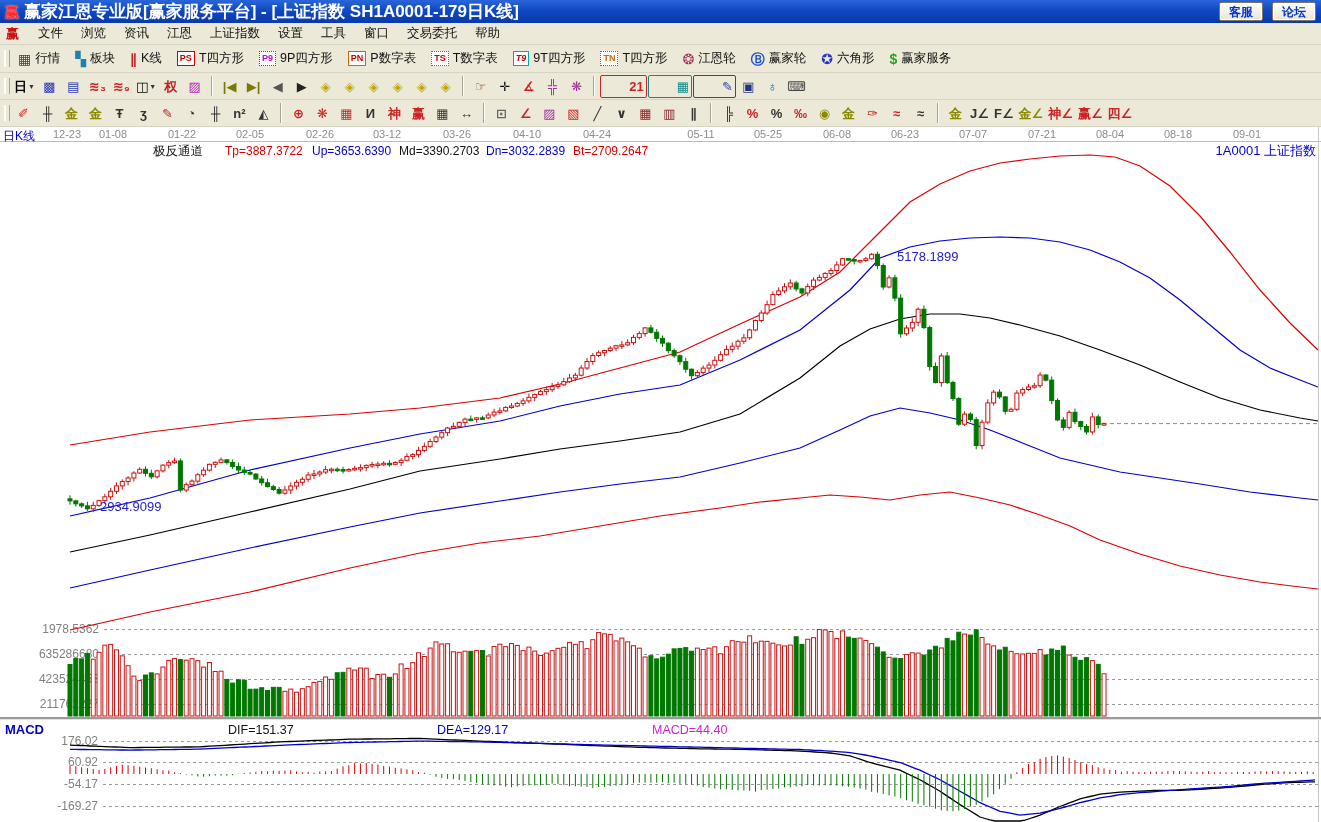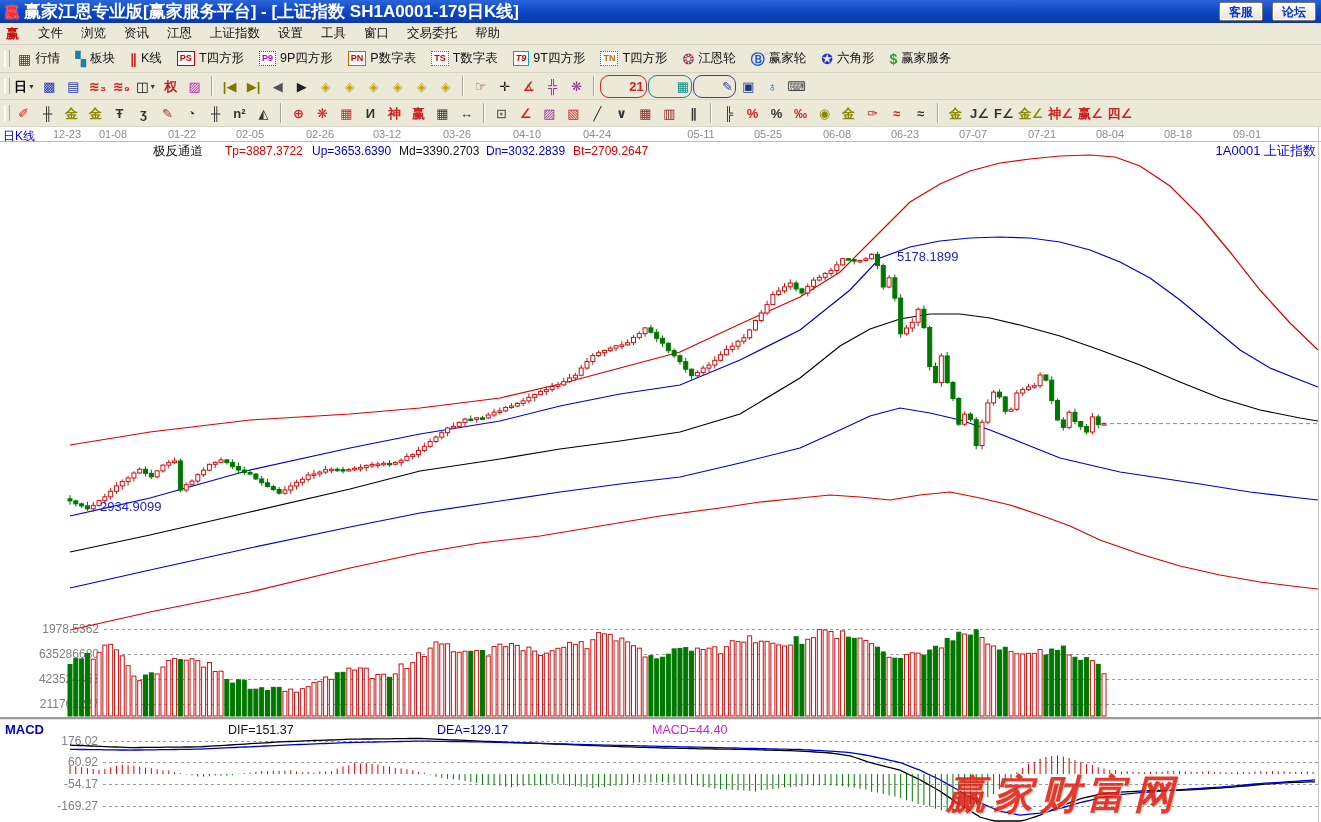--- a/index.html
+++ b/index.html
@@ -28,21 +28,21 @@
   .tb2{height:27px;gap:1px;}
   .tb3{height:27px;gap:1px;}
   .t1item{display:inline-flex;align-items:center;gap:4px;height:24px;padding:0 6px;font-size:12.5px;
       color:#111;white-space:nowrap;cursor:default;}
   .t1glyph{font-size:14px;font-weight:bold;line-height:1;}
   .t1badge{font-size:9px;font-weight:bold;line-height:1;padding:2px 2px;background:#fff;}
   .ticon{display:inline-flex;align-items:center;justify-content:center;min-width:23px;height:23px;
       font-size:13px;font-weight:bold;cursor:default;line-height:1;padding:0 2px;}
   .ticon .dd{font-size:7px;color:#333;margin-left:1px;}
   .tsep{width:2px;height:20px;margin:0 4px;border-left:1px solid #a9a499;border-right:1px solid #fff;}
-  .boxed{border:1px solid currentColor !important;border-radius:9px;padding-left:28px;}
+  .boxed{border:1px solid currentColor !important;border-radius:2px;padding-left:28px;}
   
   .chartwrap{height:695px;background:#fff;position:relative;}
   svg text{font-family:"Liberation Sans","DejaVu Sans",sans-serif;}
   .watermark{position:absolute;left:946px;top:640px;font-family:"Liberation Serif","DejaVu Serif",serif;
      font-size:40px;font-weight:bold;font-style:italic;color:#e01f12;opacity:.88;letter-spacing:7px;
      text-shadow:1px 1px 0 #ffbdb5;white-space:nowrap;pointer-events:none;}
 </style>
 </head>
 <body>
 
@@ -1037,15 +1037,14 @@
           <line x1="1272.462999999997" y1="774" x2="1272.462999999997" y2="771.1127995963277" stroke="#dd0000" stroke-width="1"></line>
           <line x1="1278.271999999997" y1="774" x2="1278.271999999997" y2="771.3224524547846" stroke="#dd0000" stroke-width="1"></line>
           <line x1="1284.080999999997" y1="774" x2="1284.080999999997" y2="771.3557632069688" stroke="#dd0000" stroke-width="1"></line>
           <line x1="1289.889999999997" y1="774" x2="1289.889999999997" y2="771.78656505853" stroke="#dd0000" stroke-width="1"></line>
           <line x1="1295.6989999999969" y1="774" x2="1295.6989999999969" y2="771.8481903812707" stroke="#dd0000" stroke-width="1"></line>
           <line x1="1301.5079999999969" y1="774" x2="1301.5079999999969" y2="771.945976710224" stroke="#dd0000" stroke-width="1"></line>
           <line x1="1307.3169999999968" y1="774" x2="1307.3169999999968" y2="771.3711500024068" stroke="#dd0000" stroke-width="1"></line>
           <line x1="1313.1259999999968" y1="774" x2="1313.1259999999968" y2="772.0233045654091" stroke="#dd0000" stroke-width="1"></line>
         </g>
       </svg>
-    <div class="watermark">赢家财富网</div>
   </div>
 </div>
 
 </body></html>

